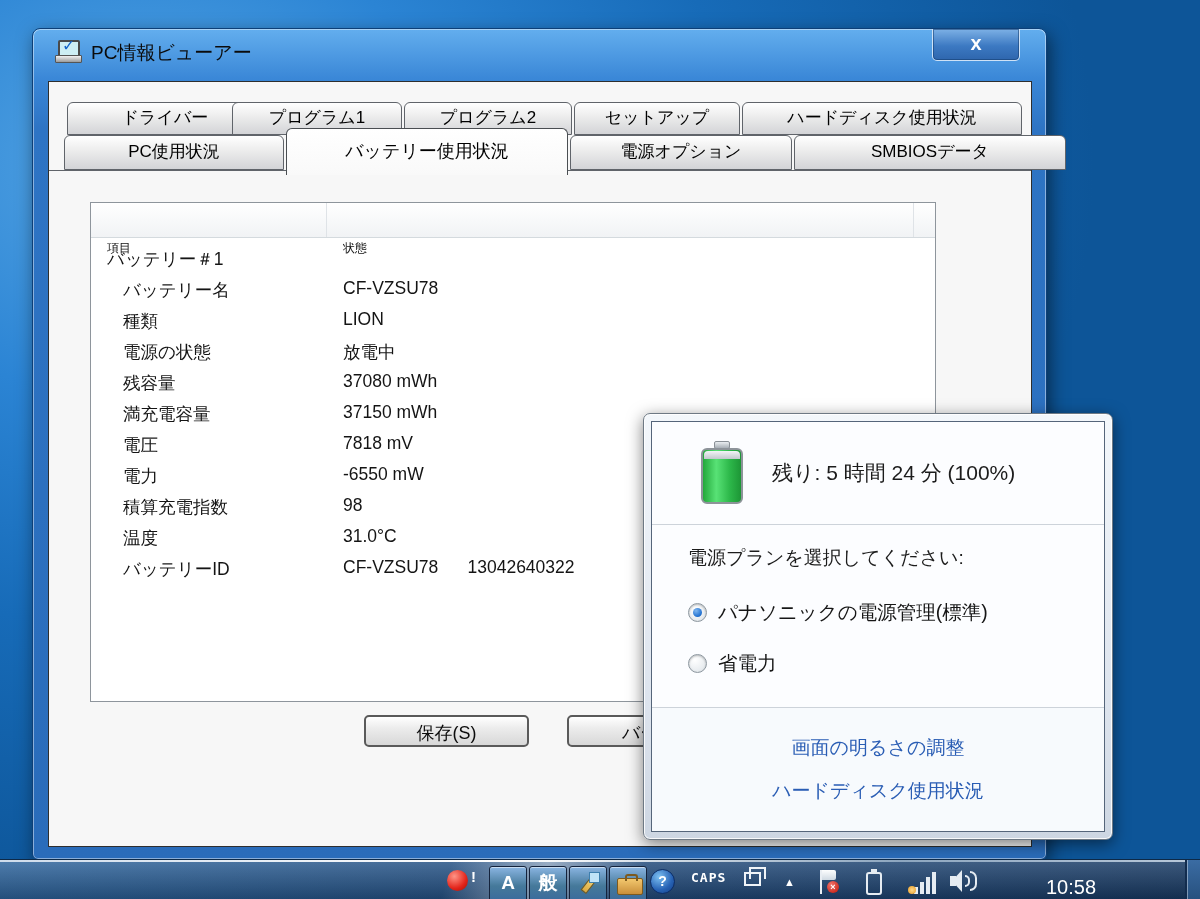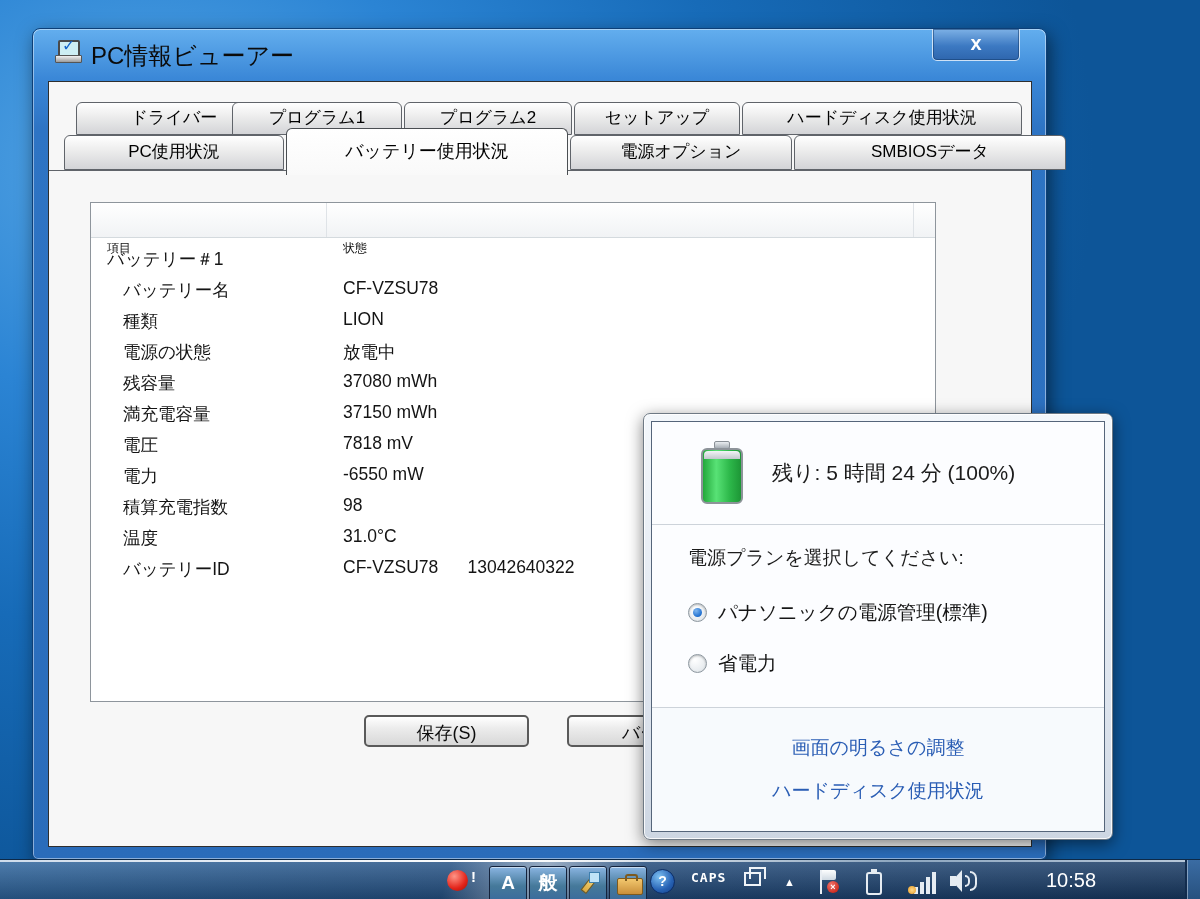--- a/index.html
+++ b/index.html
@@ -14,42 +14,42 @@
     border:1px solid #0d3f77;border-radius:8px 8px 6px 6px;
     background:linear-gradient(180deg,#63aeee 0%,#3a87d7 6%,#2e74c4 12%,#2a6cba 100%);
     box-shadow:inset 0 0 0 1px rgba(255,255,255,.45), 3px 6px 18px rgba(0,0,0,.5);
     z-index:10;
   }
   #titlebar{position:absolute;left:0;top:0;width:100%;height:50px;}
   #app-icon{position:absolute;left:22px;top:11px;width:26px;height:24px;}
   #app-icon .scr{position:absolute;left:3px;top:0;width:18px;height:14px;border:2px solid #4a4a4a;background:#cdeef4;border-radius:2px;}
   #app-icon .scr::after{content:"✓";position:absolute;left:2px;top:-6px;color:#1263c8;font-size:16px;font-weight:bold;}
   #app-icon .base{position:absolute;left:0;top:15px;width:25px;height:6px;background:linear-gradient(#f2f2f2,#9a9a9a);border:1px solid #555;border-radius:1px;}
-  #window-title{position:absolute;left:58px;top:11px;font-size:24px;color:#0b0b0b;}
+  #window-title{position:absolute;left:58px;top:11px;font-size:19px;color:#0b0b0b;}
   #close-btn{
     position:absolute;right:26px;top:0;width:86px;height:31px;
     border:1px solid #cfe2f6;border-top:none;border-radius:0 0 5px 5px;
     background:linear-gradient(#7db1e6,#3c79c2 55%,#2e66ad);
     box-shadow:inset 0 0 0 1px rgba(20,60,110,.55);
     color:#fff;font-size:20px;font-weight:bold;text-align:center;line-height:28px;cursor:default;
   }
   
   #panel{
     position:absolute;left:15px;top:52px;width:984px;height:766px;
     background:#f7f7f7;border:1px solid #2e2e2e;box-sizing:border-box;
   }
   .tab{
     position:absolute;box-sizing:border-box;text-align:center;color:#000;
     border:1px solid #60646a;border-radius:6px 6px 0 0;
     background:linear-gradient(#ffffff,#ececec 45%,#d3d4d7);
     font-size:17px;overflow:hidden;white-space:nowrap;
   }
   .t1{top:20px;height:33px;line-height:30px;}
   .t2{top:53px;height:35px;line-height:32px;}
-  #tab-row-1 .tab:nth-child(1){left:27px;width:196px;}
+  #tab-row-1 .tab:nth-child(1){left:18px;width:196px;}
   #tab-row-1 .tab:nth-child(2){left:183px;width:170px;}
   #tab-row-1 .tab:nth-child(3){left:355px;width:168px;}
   #tab-row-1 .tab:nth-child(4){left:525px;width:166px;}
   #tab-row-1 .tab:nth-child(5){left:693px;width:280px;}
   #tab-row-2 .tab:nth-child(1){left:15px;width:220px;}
   #tab-row-2 .tab:nth-child(2){left:237px;width:282px;}
   #tab-row-2 .tab:nth-child(3){left:521px;width:222px;}
   #tab-row-2 .tab:nth-child(4){left:745px;width:272px;}
   .tab.active{
     top:46px;height:47px;line-height:44px;z-index:6;
@@ -145,21 +145,21 @@
   #net-icon i:nth-child(1){left:6px;height:7px;}
   #net-icon i:nth-child(2){left:12px;height:12px;}
   #net-icon i:nth-child(3){left:18px;height:17px;}
   #net-icon i:nth-child(4){left:24px;height:22px;}
   #net-icon .dot{position:absolute;left:0;bottom:0;width:8px;height:8px;border-radius:50%;background:radial-gradient(#ffd98a,#e89b23);}
   #vol-icon{position:absolute;left:950px;top:10px;width:32px;height:22px;}
   #vol-icon .sq{position:absolute;left:0;top:6px;width:6px;height:10px;background:#e6ecf2;}
   #vol-icon .tri{position:absolute;left:2px;top:0;width:0;height:0;border-right:10px solid #e6ecf2;border-top:11px solid transparent;border-bottom:11px solid transparent;}
   #vol-icon .w1{position:absolute;left:15px;top:5px;width:5px;height:12px;border:2px solid #e6ecf2;border-left:none;border-radius:0 8px 8px 0;box-sizing:border-box;}
   #vol-icon .w2{position:absolute;left:20px;top:1px;width:7px;height:20px;border:2px solid #e6ecf2;border-left:none;border-radius:0 12px 12px 0;box-sizing:border-box;}
-  #clock{position:absolute;left:1046px;top:9px;color:#fff;font-size:20px;}
+  #clock{position:absolute;left:1046px;top:16px;color:#fff;font-size:20px;}
   #show-desktop{position:absolute;right:0;top:0;width:13px;height:39px;background:linear-gradient(#3b6ca3,#27517f);border-left:2px solid #122c4e;box-shadow:inset 1px 0 0 rgba(255,255,255,.4);}
 </style>
 </head>
 <body>
 
 <div id="win">
   <div id="titlebar">
     <span id="app-icon">
         <span class="scr"></span>
         <span class="base"></span>

